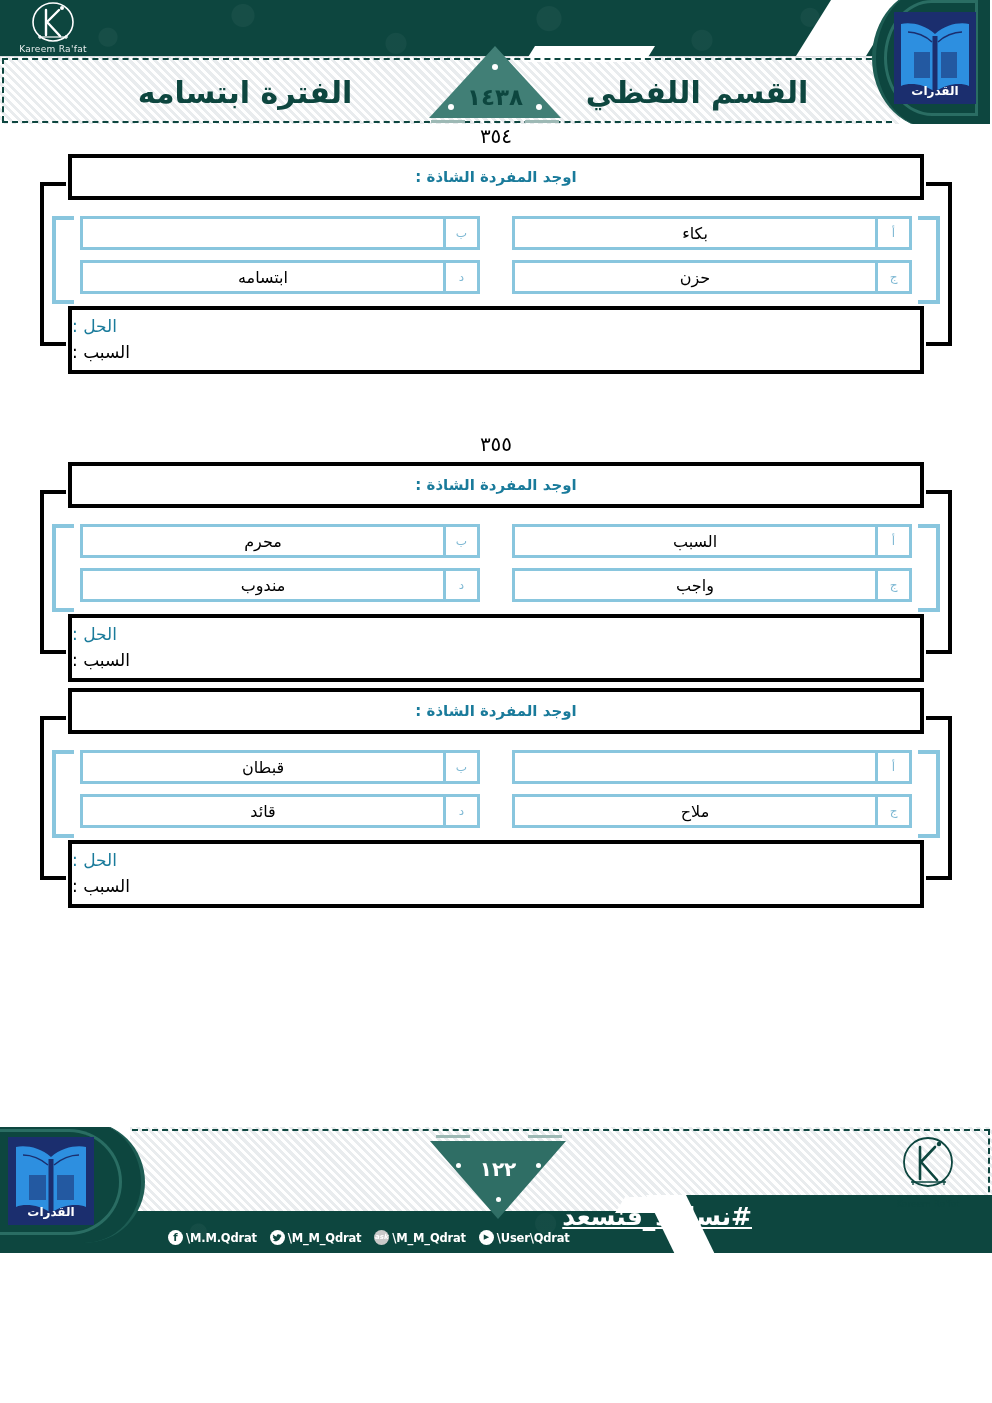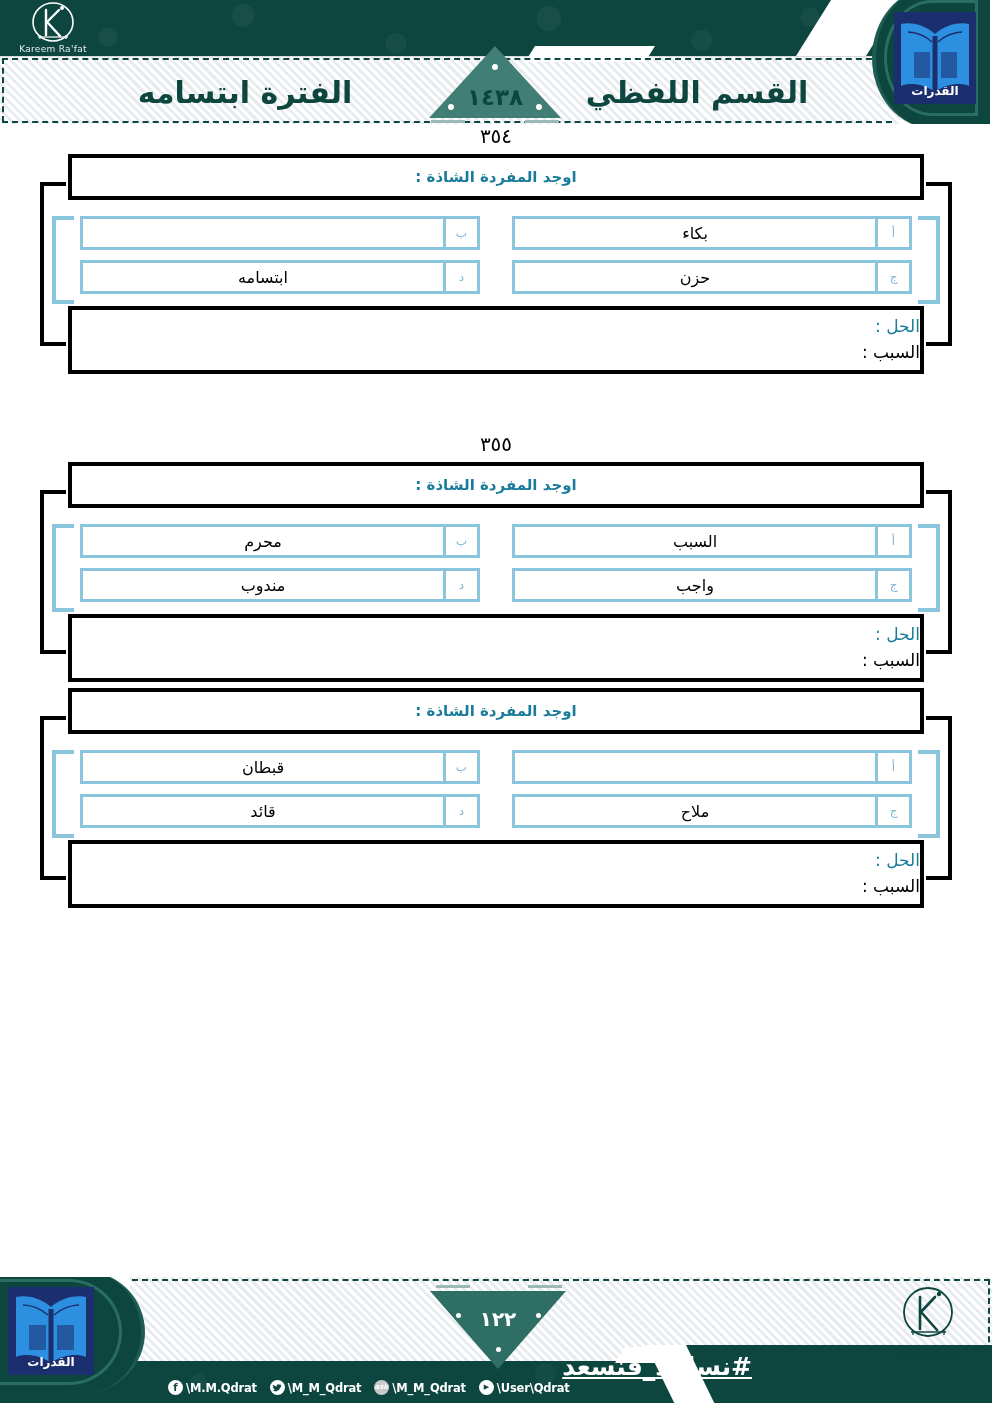--- a/index.html
+++ b/index.html
@@ -9,21 +9,21 @@
     width: 992px;
     height: 1403px;
     background: #ffffff;
     font-family: "DejaVu Sans", "Liberation Sans", sans-serif;
     overflow: hidden;
   }
 
   .page {
     position: relative;
     width: 992px;
-    height: 1403px;
+    height: 1253px;
     background: #fff;
   }
 
   
   .header {
     position: relative;
     width: 992px;
     height: 124px;
     overflow: hidden;
   }
@@ -327,21 +327,21 @@
 
   .answer-box {
     position: relative;
     margin: 0 28px;
     min-height: 56px;
     border: 4px solid #000;
     background: #fff;
     padding: 3px 0 5px 0;
   }
   .answer-line {
-    text-align: right;
+    text-align: left;
     font-size: 17px;
     line-height: 26px;
   }
   .answer-line.solution { color: #1a7b9b; }
   .answer-line.reason   { color: #000; }
 
   
   .footer {
     position: absolute;
     left: 0; bottom: 0;

